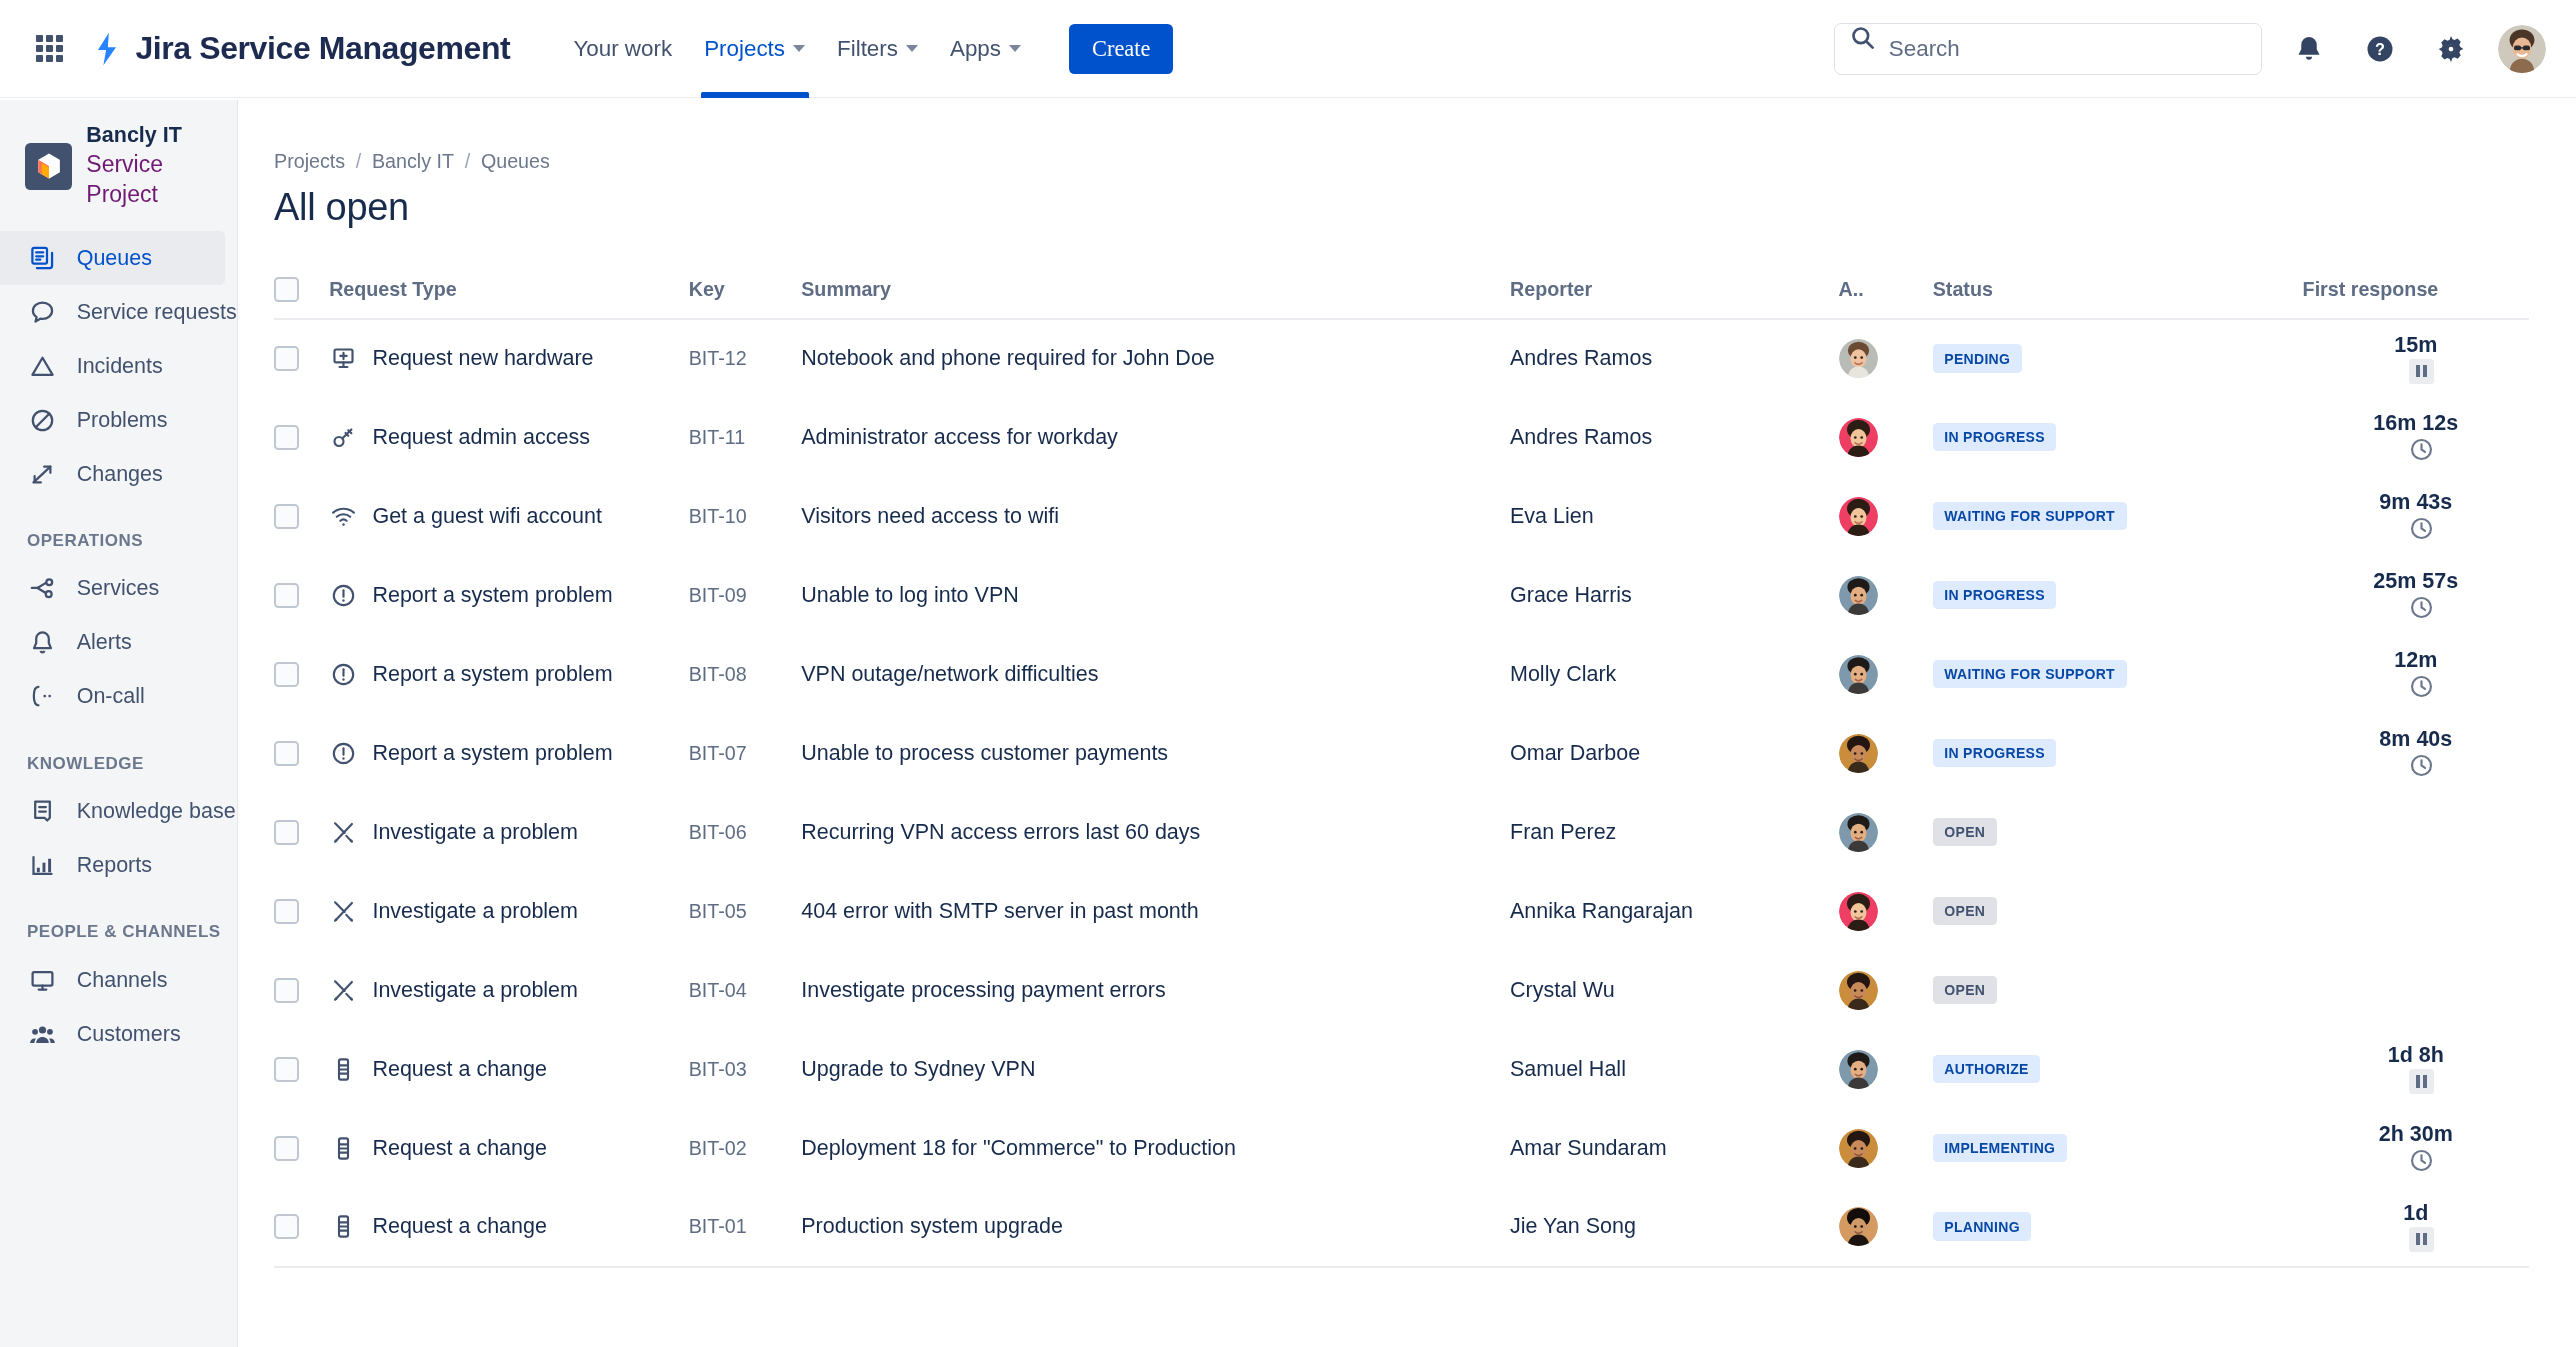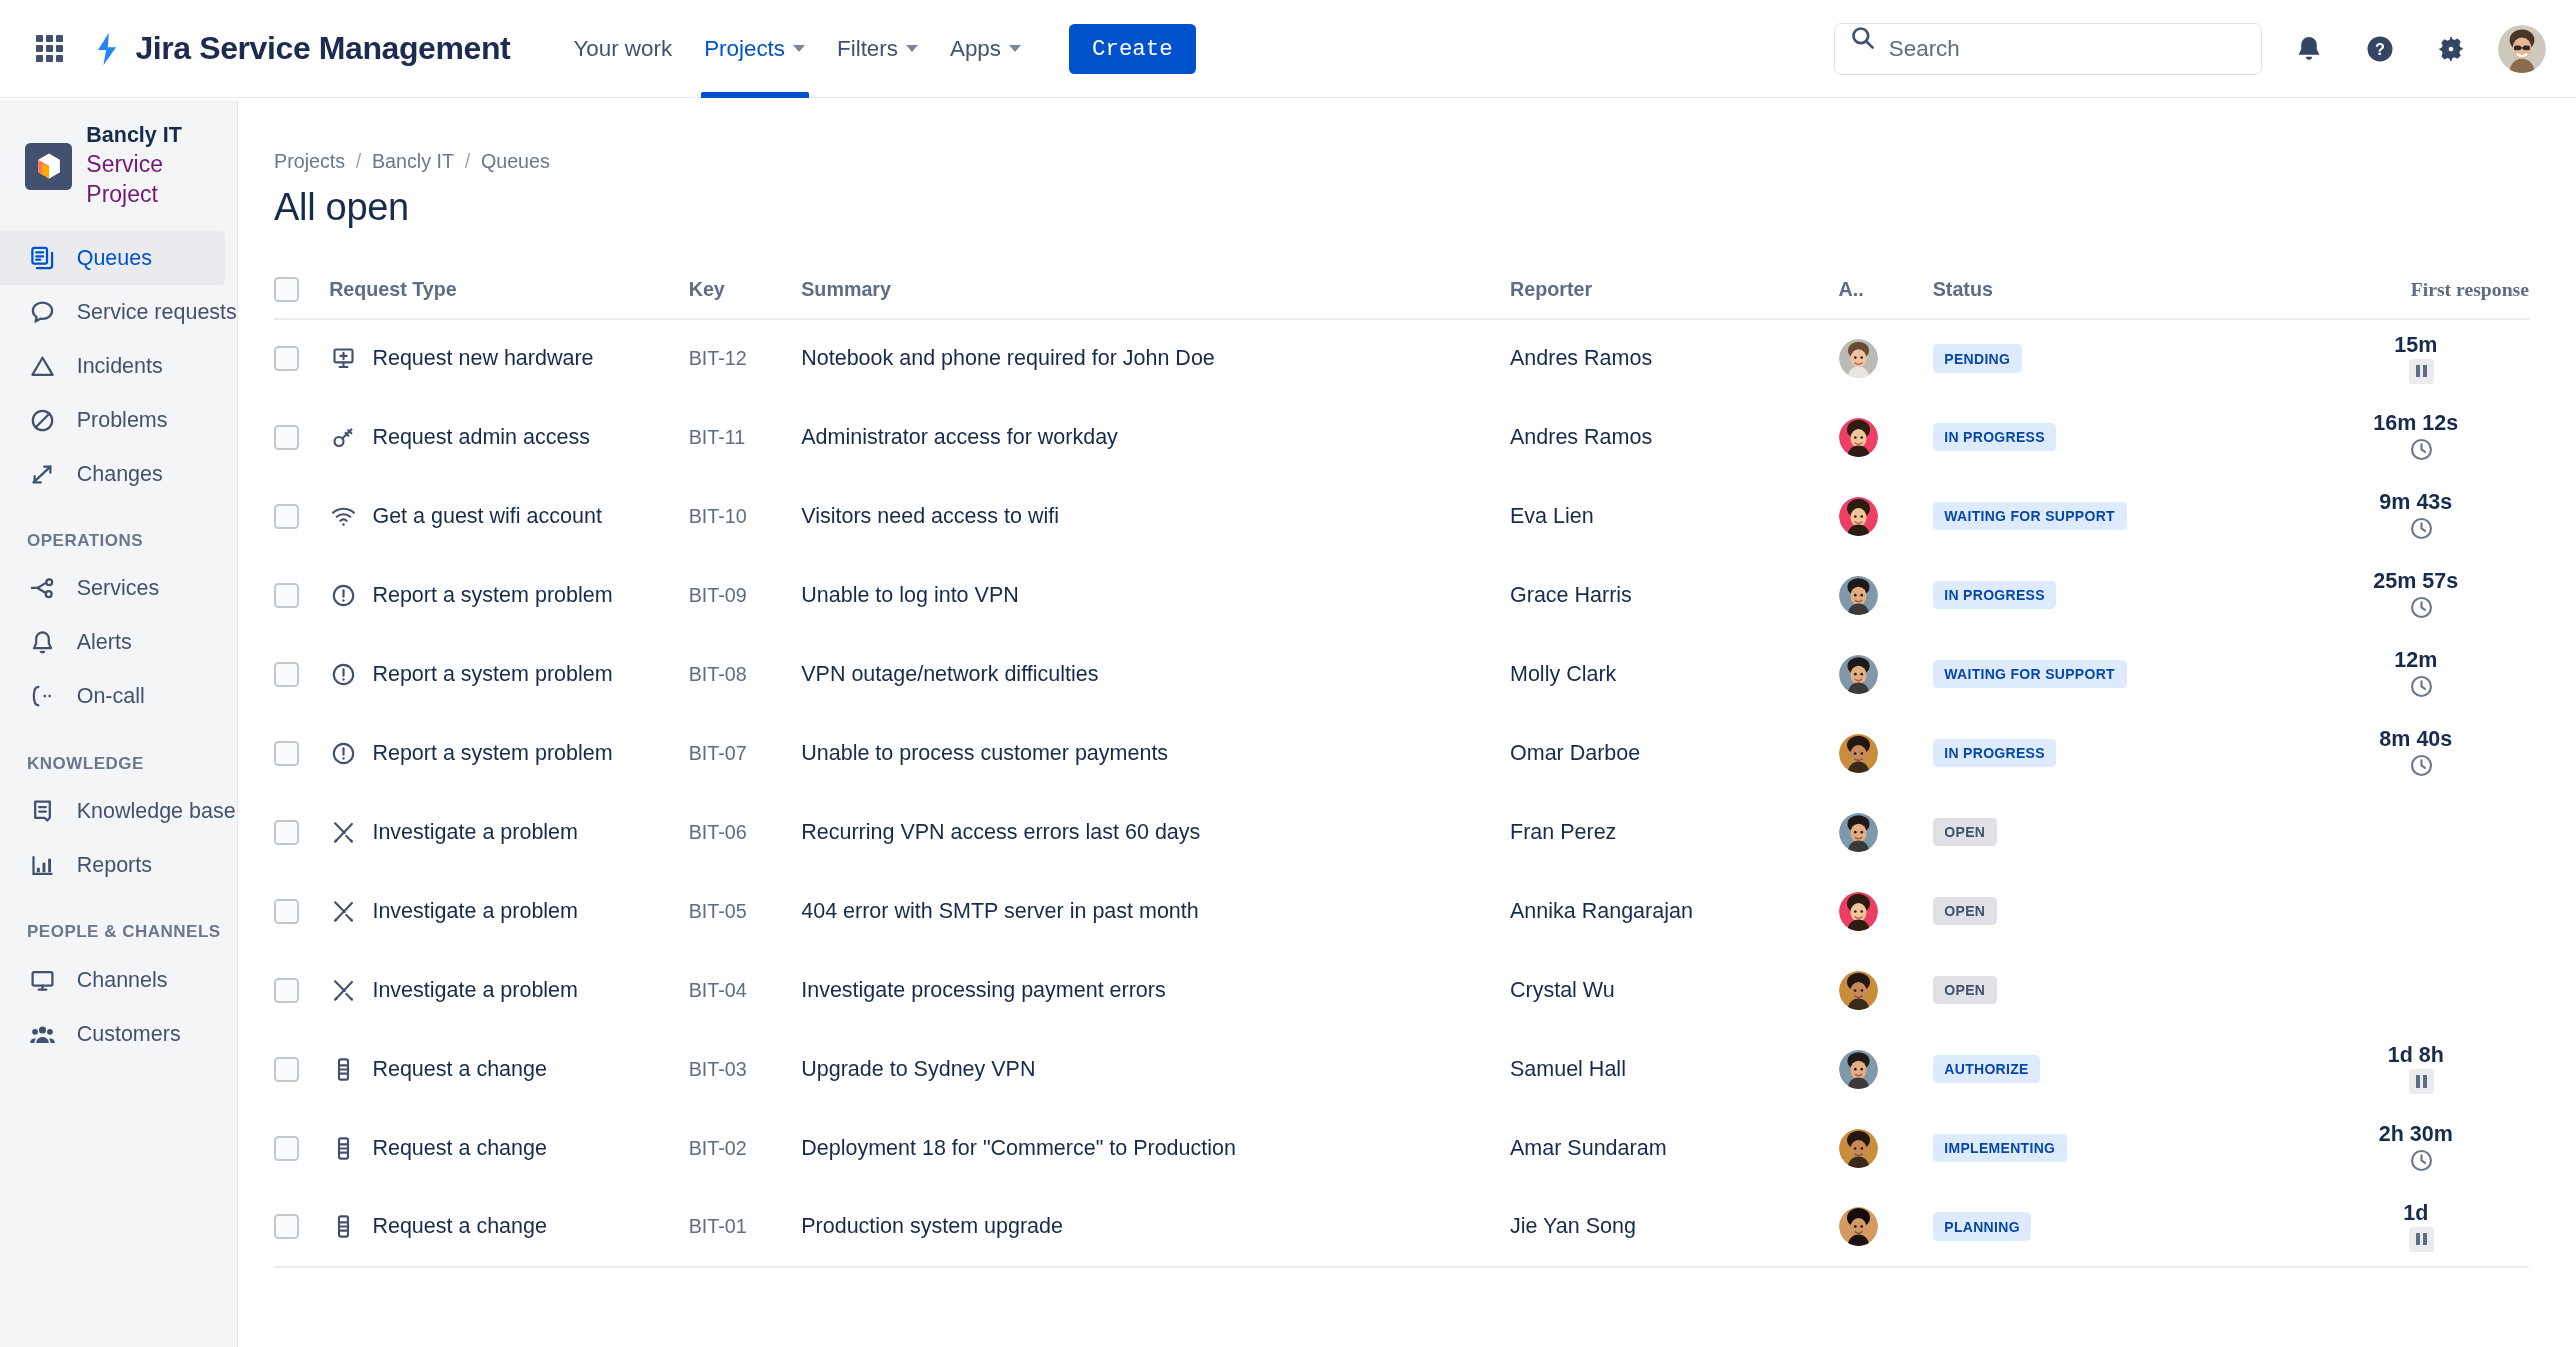--- a/index.html
+++ b/index.html
@@ -49,21 +49,21 @@
   .navitem.active { color: #0052cc; }
   .navitem.active::after {
     content: ""; position: absolute; left: 12.5px; right: 12.5px; bottom: 0;
     height: 5.4px; background: #0052cc; border-radius: 1.8px 1.8px 0 0;
   }
 
   .create-btn {
     margin-left: 32px; background: #0052cc; color: #fff;
     font-size: 22.4px; font-weight: 400; border: none; border-radius: 5.4px;
     padding: 4px 23px; height: 50px; cursor: pointer;
-    font-family: Liberation Mono, monospace;
+    font-family: Liberation Serif, serif;
   }
 
   .right-cluster { margin-left: auto; display: flex; align-items: center; padding-right: 30px; }
   .searchbox {
     width: 428px; height: 52px; border: 1.8px solid #dfe1e6; border-radius: 7.2px;
     display: flex; padding: 0 14.3px; background: #fff; cursor: text;
   }
   .searchbox .sicon { width: 27px; height: 27px; flex: 0 0 auto; }
   .searchbox input {
     border: none; outline: none; margin-left: 12.5px; font-size: 22.4px;
@@ -129,21 +129,21 @@
     padding: 12.5px 0 0 34px; letter-spacing: -0.3px;
   }
 
   
   .tbl-wrap { padding: 0 47px 0 34px; margin-top: 48px; }
   table.queue { width: 100%; border-collapse: collapse; table-layout: fixed; }
   table.queue thead th {
     text-align: left; font-size: 19.7px; font-weight: 700; color: #5e6c84;
     padding-bottom: 16px; border-bottom: 2.7px solid #ebecf0; vertical-align: middle;
   }
-  table.queue thead th.num { text-align: right; font-family: Liberation Serif, serif; }
+  table.queue thead th.num { text-align: left; }
   table.queue tbody tr { height: 79px; cursor: pointer; }
   table.queue tbody tr:last-child td { border-bottom: 2.7px solid #ebecf0; }
   table.queue td { font-size: 21.5px; color: #172b4d; vertical-align: middle; }
 
   .col-chk   { width: 48px; }
   .col-type  { width: 313px; }
   .col-key   { width: 98px; }
   .col-sum   { width: 617px; }
   .col-rep   { width: 286px; }
   .col-asg   { width: 82px; }

